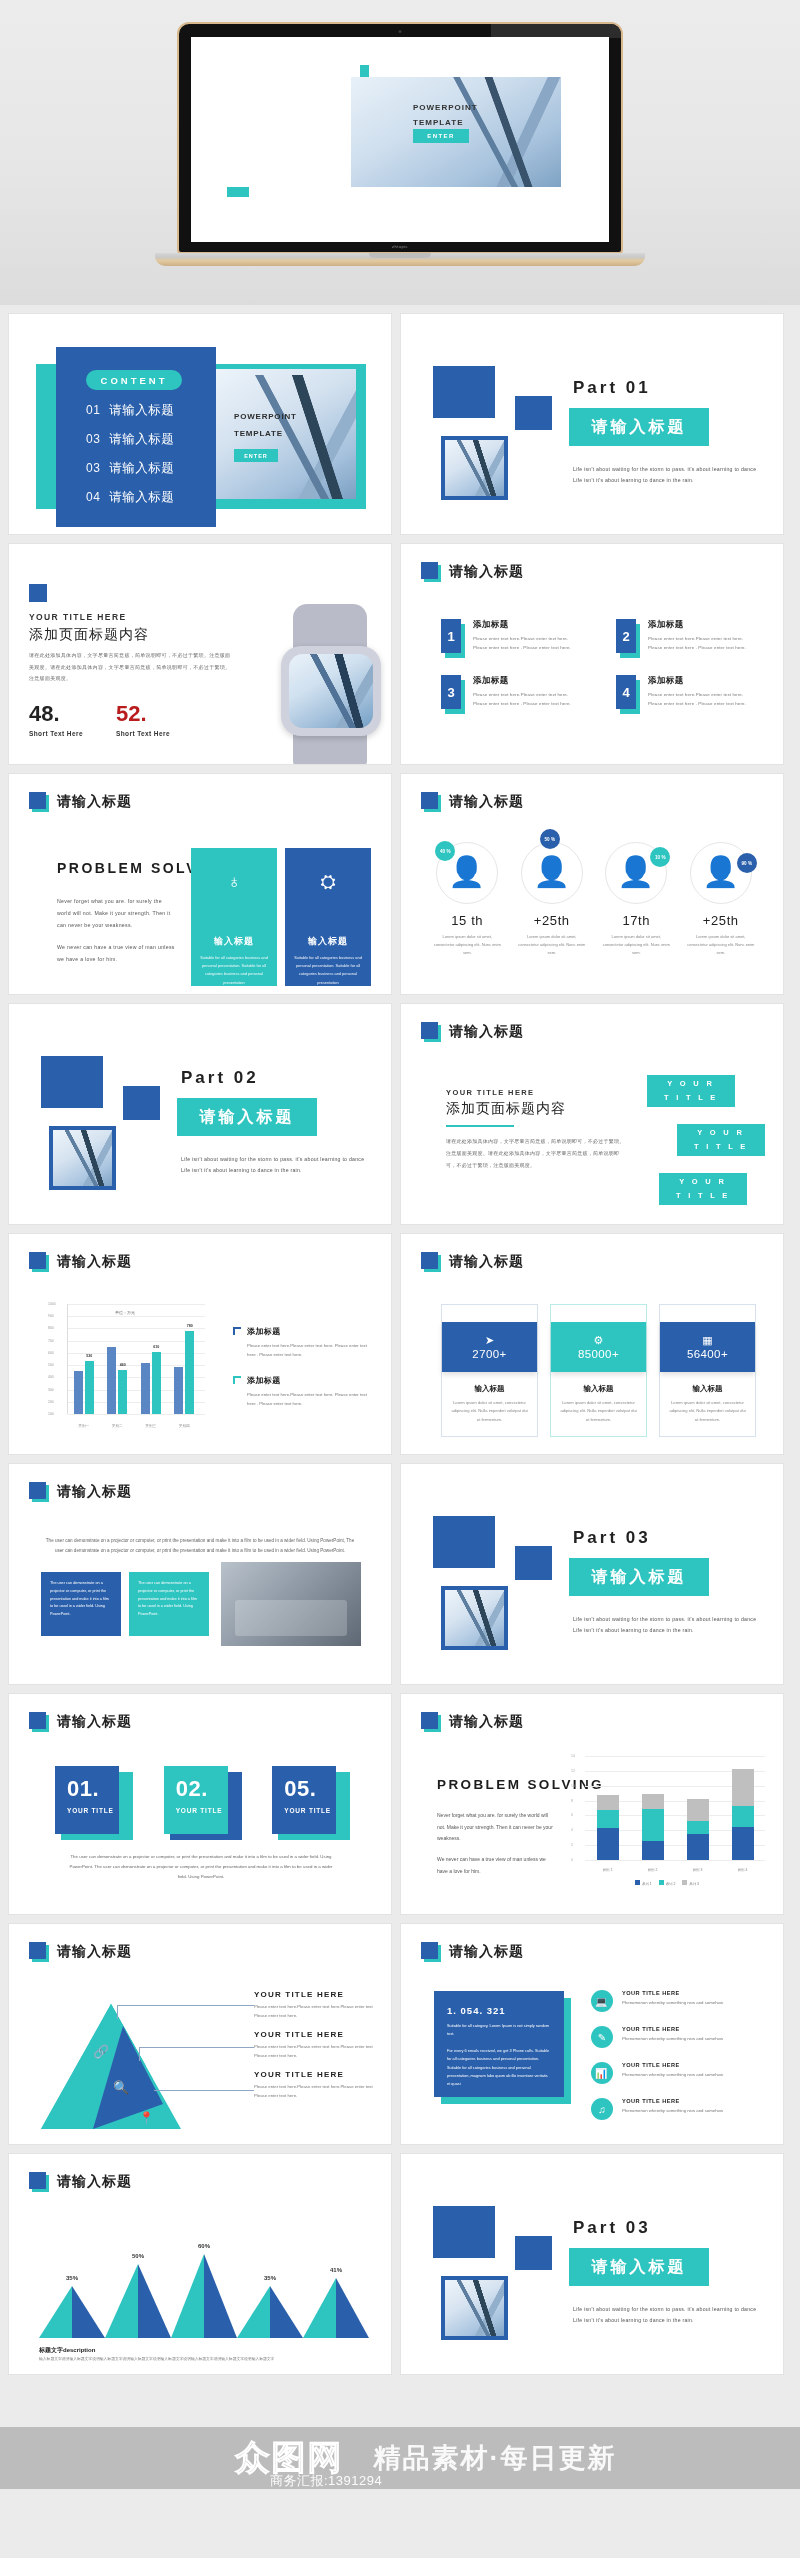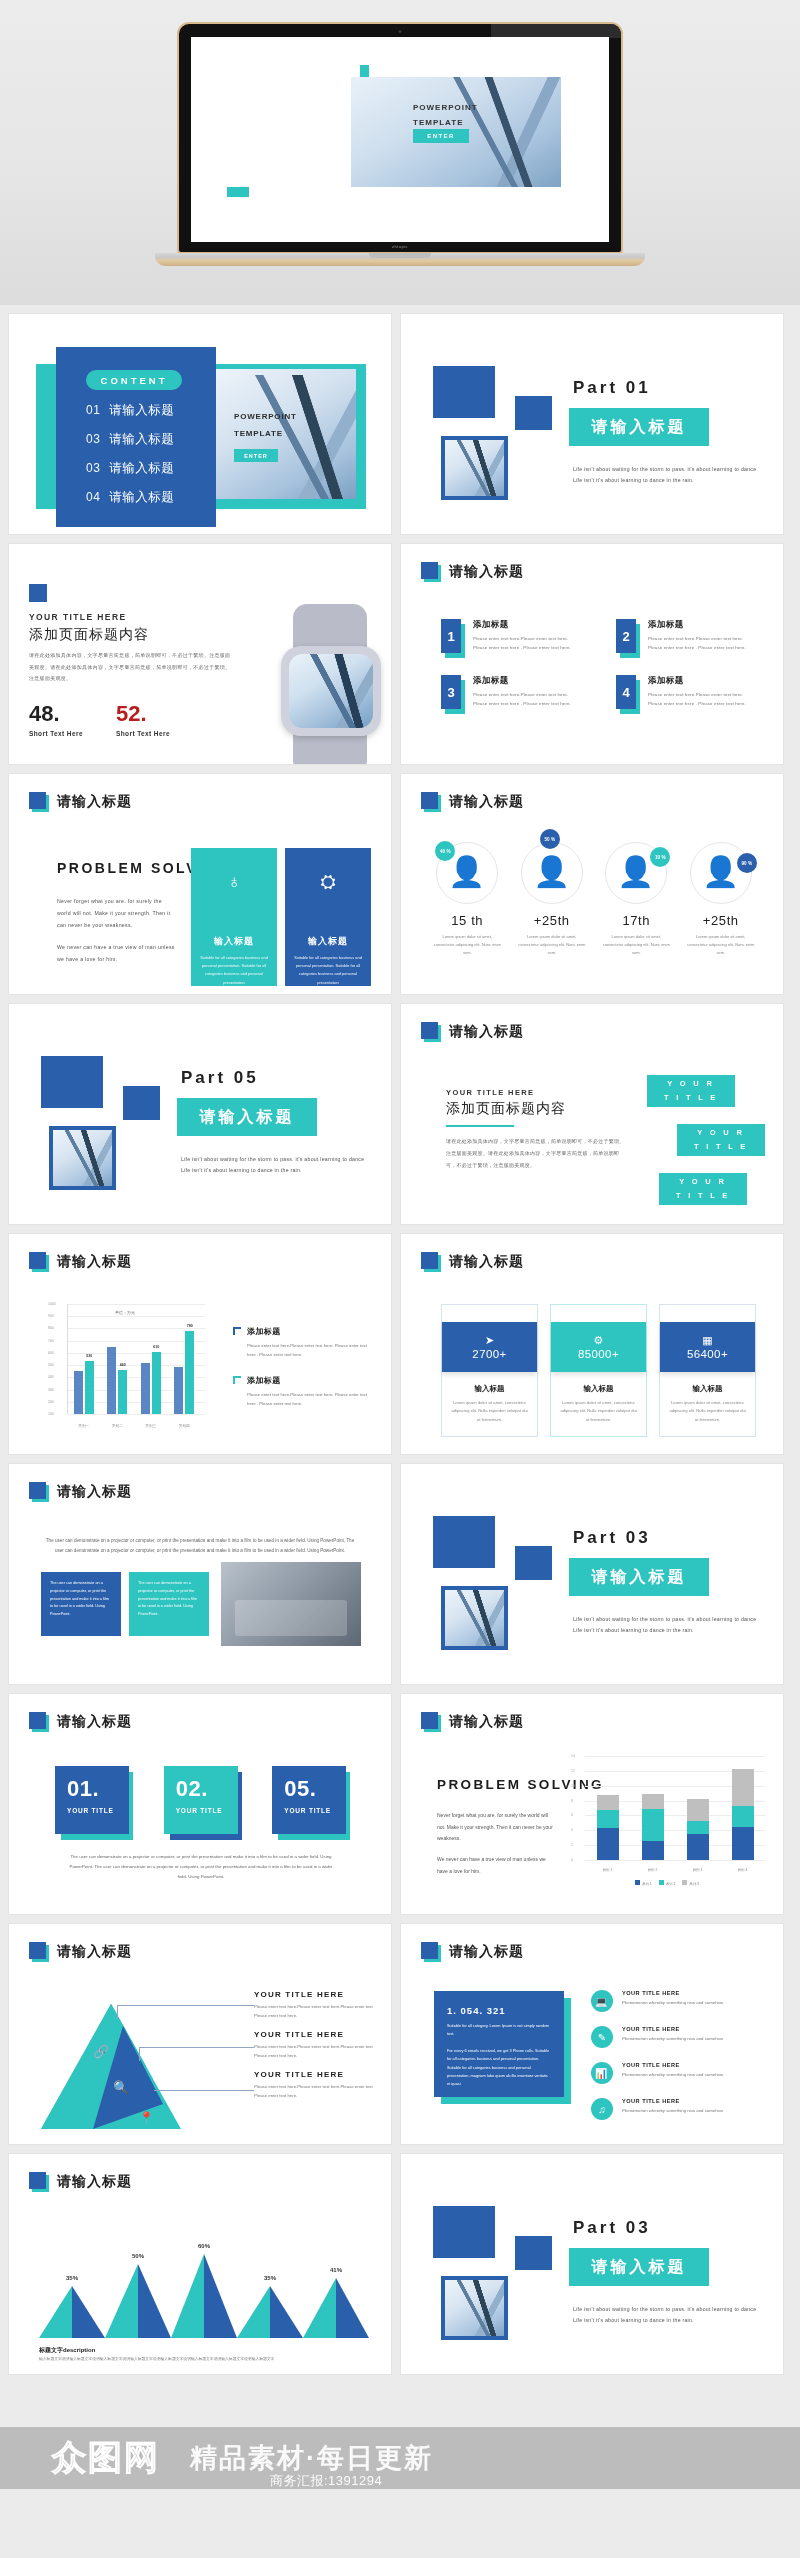--- a/index.html
+++ b/index.html
@@ -213,21 +213,21 @@
   .x-p { position:absolute; left:32px; top:72px; width:318px; font-size:4.6px; color:#666; line-height:2.2; text-align:center;}
   .x-c { position:absolute; top:108px; width:80px; height:64px; color:#fff; font-size:3.8px; line-height:2.05; padding:8px 9px;}
   .x-c.b { left:32px; background:#2a5fab;} .x-c.t { left:120px; background:#2ec4c0;}
   .x-img { position:absolute; left:212px; top:98px; width:140px; height:84px;
     background:linear-gradient(135deg,#b9c2cb 0%,#8f9aa6 45%,#5d6874 100%); overflow:hidden;}
   .x-img:after { content:""; position:absolute; left:14px; bottom:10px; width:112px; height:36px; background:rgba(255,255,255,.22); border-radius:3px;}
 
   
   .z-row { position:absolute; left:46px; top:72px; width:292px; display:flex; gap:34px;}
   .z-c { position:relative; width:75px; height:72px;}
-  .z-f { position:absolute; left:0; top:0; width:74px; height:68px; color:#fff; padding:12px 0 0 12px; z-index:2;}
+  .z-f { position:absolute; left:0; top:0; width:64px; height:68px; color:#fff; padding:12px 0 0 12px; z-index:2;}
   .z-f.b { background:#2a5fab;} .z-f.t { background:#2ec4c0;}
   .z-s { position:absolute; left:6px; top:6px; width:72px; height:68px;}
   .z-s.t { background:#2ec4c0;} .z-s.b { background:#2a5fab;}
   .z-n { font-size:22px; font-weight:600; line-height:1; letter-spacing:.5px;}
   .z-l { font-size:6.5px; font-weight:700; letter-spacing:.8px; margin-top:7px;}
   .z-p { position:absolute; left:56px; top:158px; width:272px; font-size:4.4px; color:#666; line-height:2.25; text-align:center;}
 
   
   .sb-h { position:absolute; left:36px; top:82px; font-size:13.5px; font-weight:700; color:#1d1d1d; letter-spacing:2.4px; line-height:1.35;}
   .sb-p1 { position:absolute; left:36px; top:116px; width:116px; font-size:5px; color:#555; line-height:2.3;}
@@ -262,21 +262,21 @@
   .q-p { font-size:4.3px; color:#777; margin-top:3px; line-height:1.9;}
 
   
   .pk { position:absolute; left:30px; top:92px; width:330px; height:92px;}
   .pk-lab { position:absolute; top:-11px; font-size:6px; font-weight:700; color:#333; transform:translateX(-50%);}
   .pk-t { position:absolute; left:30px; top:192px; font-size:6px; font-weight:700; color:#222;}
   .pk-d { position:absolute; left:30px; top:202px; width:330px; font-size:3.8px; color:#777; line-height:1.9;}
 
   
   .wm { position:absolute; left:0; right:0; top:2427px; height:62px; background:rgba(150,150,150,.55); z-index:50;}
-  .wm-in { position:absolute; left:0; right:0; top:2421px; height:74px; display:flex; align-items:center; gap:30px; padding-left:52px; z-index:51;}
+  .wm-in { position:absolute; left:0; right:0; top:2421px; height:74px; display:flex; align-items:center; gap:30px; padding-left:52px; z-index:51;justify-content:center;}
   .wm-logo { font-size:34px; font-weight:700; color:#fff; letter-spacing:2px; -webkit-text-stroke:1px #fff; color:transparent;}
   .wm-slogan { font-size:27px; font-weight:700; color:#fff; letter-spacing:2px; opacity:.92;}
   .wm-id { position:absolute; left:270px; top:2472px; font-size:13px; color:#fff; z-index:52; letter-spacing:.5px; opacity:.95;}
 </style>
 </head>
 <body>
 
 <div class="hero">
   <div class="laptop">
     <div class="lid">
@@ -483,21 +483,21 @@
 
   <div class="slide">
     <div class="p-wrap">
       <div class="p-sq1b"></div>
       <div class="p-sq1"></div>
       <div class="p-sq2b"></div>
       <div class="p-sq2"></div>
       <div class="p-imgb"></div>
       <div class="p-img"></div>
     </div>
-    <div class="p-part">Part 05</div>
+    <div class="p-part">Part 02</div>
     <div class="p-bandb"></div>
     <div class="p-band">请输入标题</div>
     <div class="p-desc">Life isn't about waiting for the storm to pass. it's about learning to dance Life isn't it's about learning to dance in the rain.</div>
   </div>
 
   <div class="slide">
     <div class="sq-hd">
         <i></i>
         <b></b>
       </div>

